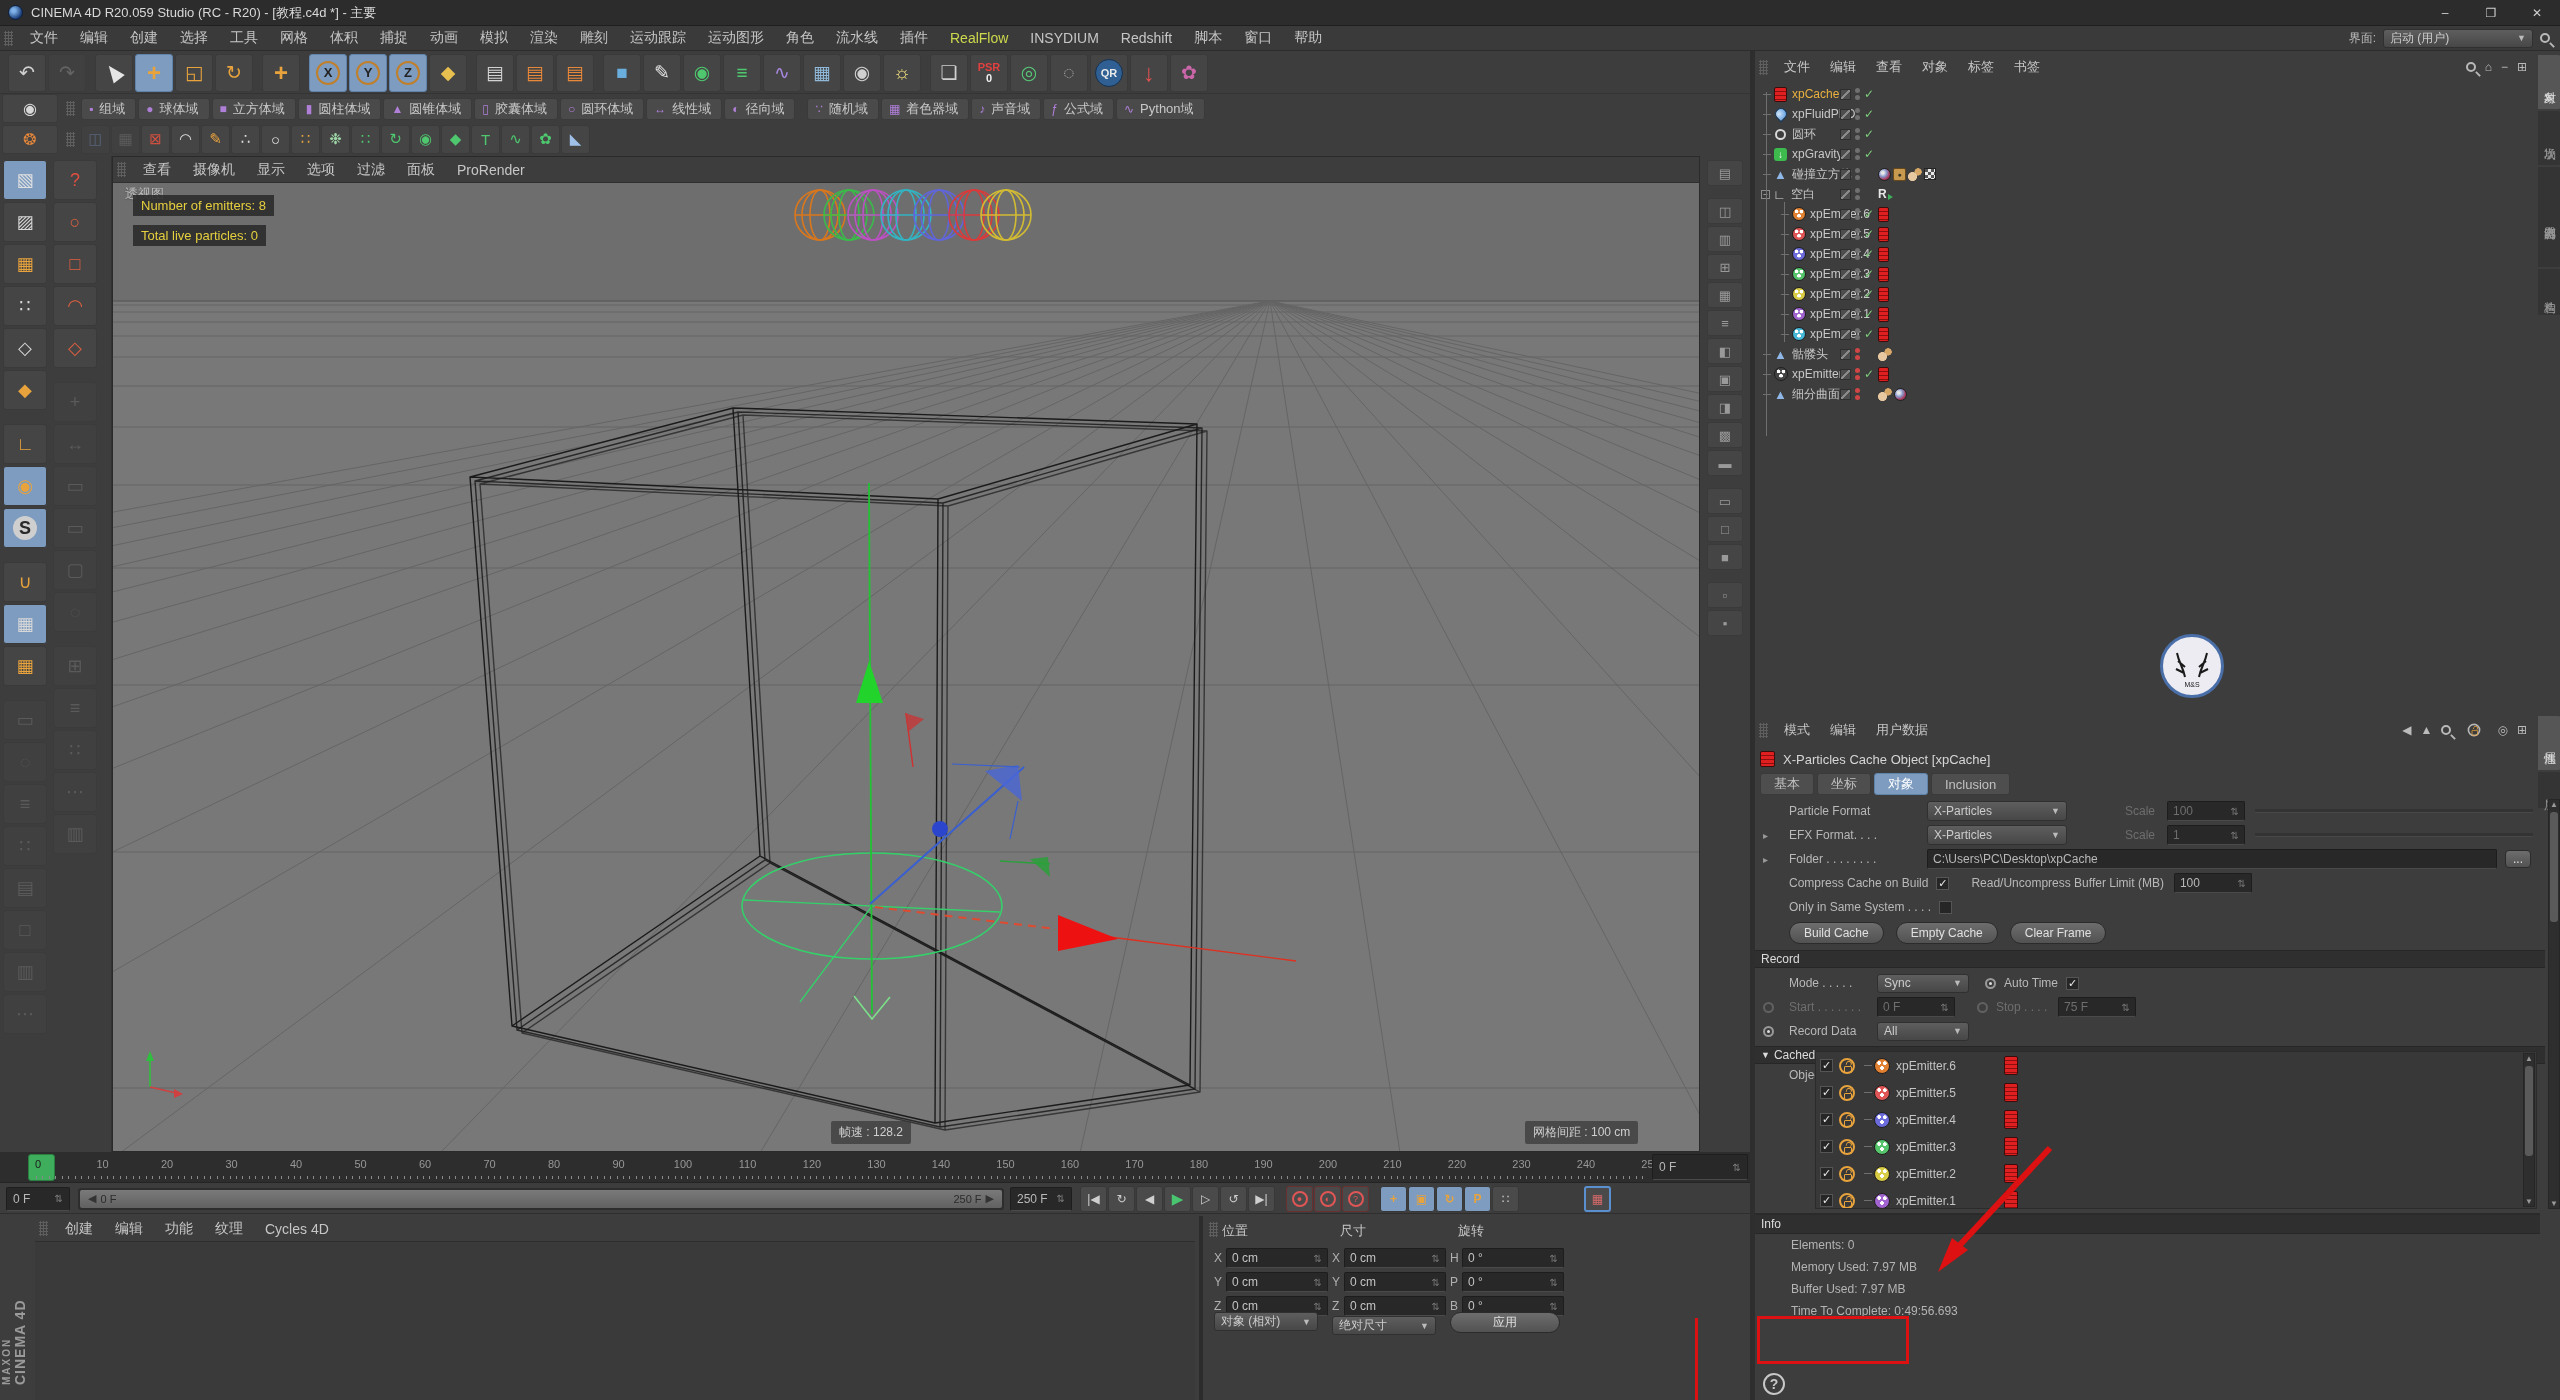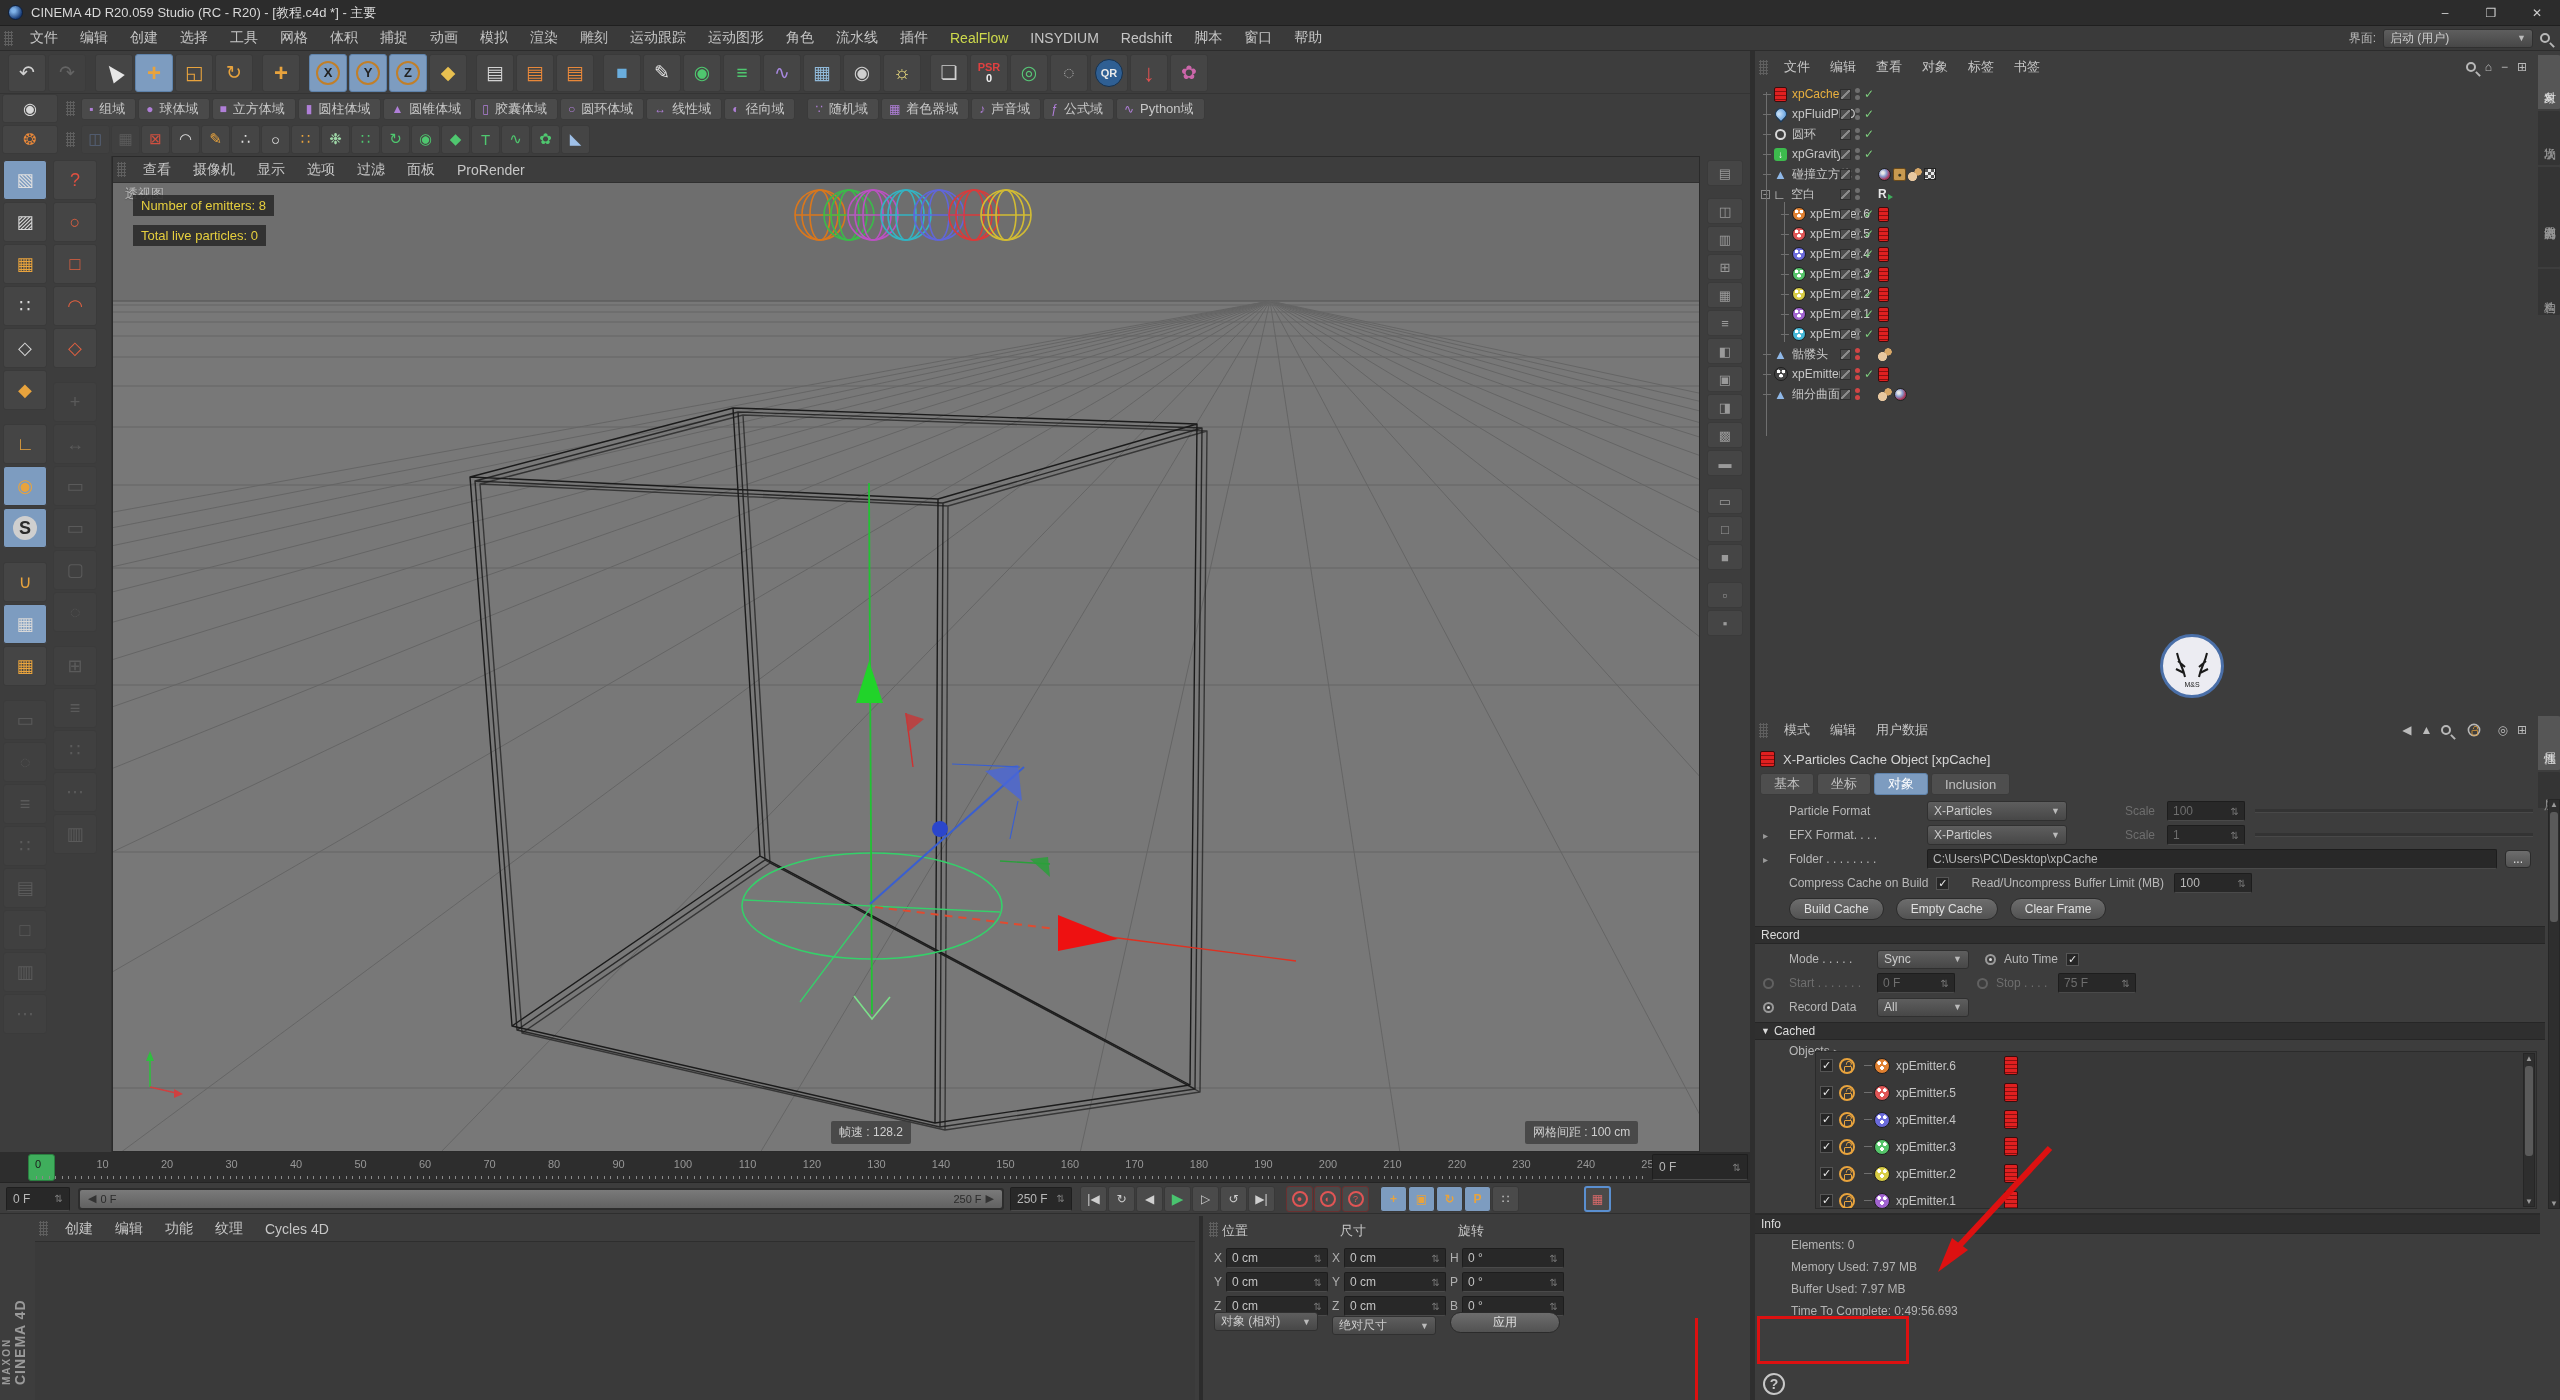--- a/index.html
+++ b/index.html
@@ -1211,20 +1211,24 @@
     </div>
     <div class="arow">
       <span>Compress Cache on Build</span>
       <span class="cbox" style="margin-left:8px;">✓</span>
       <span style="margin-left:22px;">Read/Uncompress Buffer Limit (MB)</span>
       <div class="spinf" style="margin-left:10px;">
           <span>100</span>
           <span class="spin">⇅</span>
         </div>
     </div>
+    <div class="arow">
+      <span>Only in Same System . . . .</span>
+      <span class="cbox" style="margin-left:8px;"></span>
+    </div>
     <div class="arow" style="gap:12px; height:28px;">
       <div class="btn" style="height:22px; padding:0 14px;">Build Cache</div>
       <div class="btn" style="height:22px; padding:0 14px;">Empty Cache</div>
       <div class="btn" style="height:22px; padding:0 14px;">Clear Frame</div>
     </div>
     <div class="secbar">Record</div>
     <div class="arow">
       <span style="width:88px;">Mode . . . . .</span>
       <div class="dropdown" style="width:92px;">
           <span>Sync</span>

